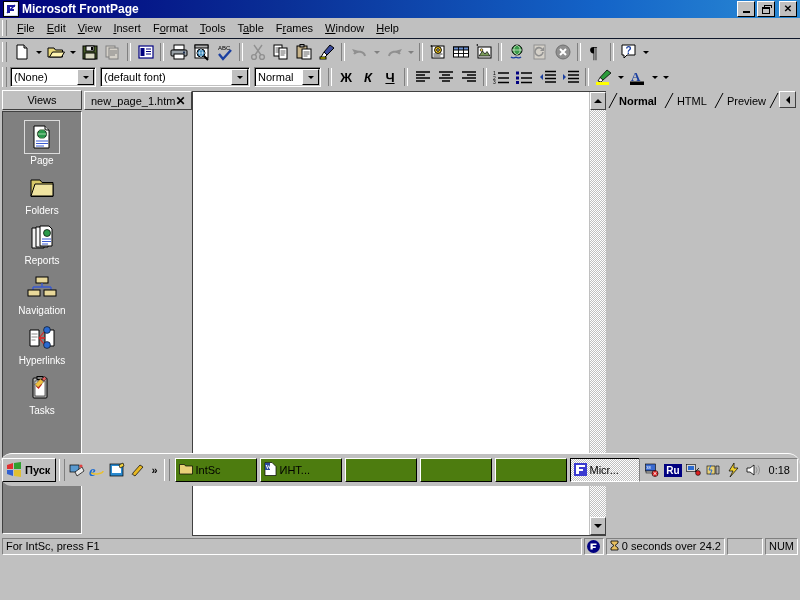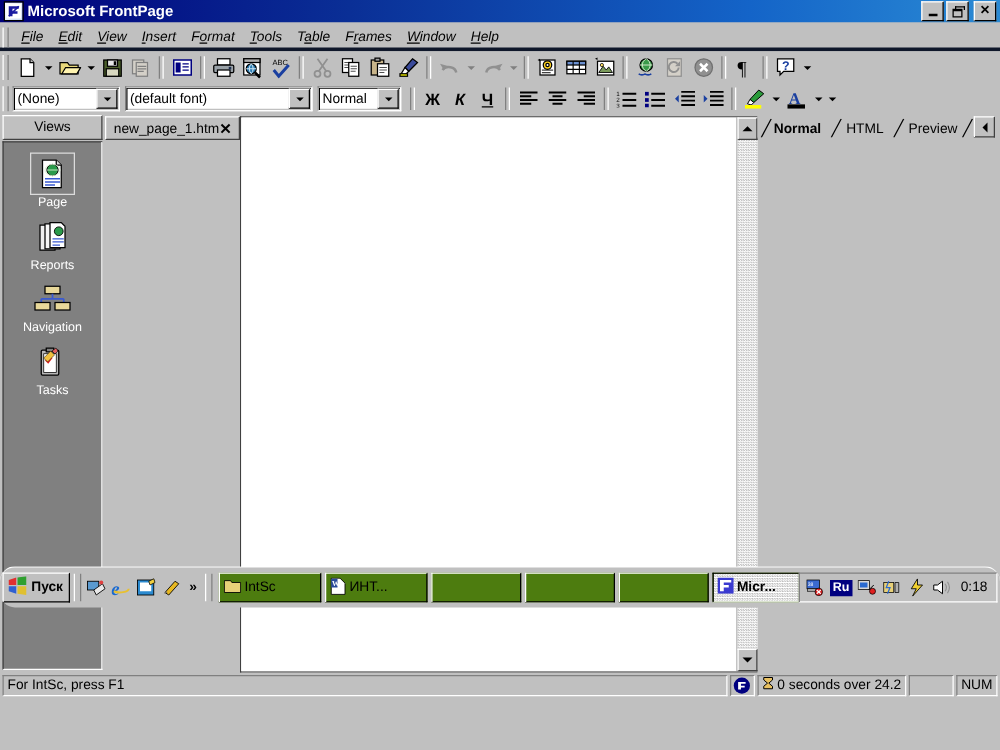--- a/index.html
+++ b/index.html
@@ -39,24 +39,23 @@
   }
   .tbtn.close{margin-left:2px;}
   .tbtn .glyph{font-weight:bold;font-size:10px;}
   .mini{width:7px;height:2px;background:#000;margin-top:6px;}
   .restore-ico{width:8px;height:8px;position:relative;}
   .restore-ico:before{content:"";position:absolute;left:2px;top:0;width:6px;height:2px;border:1px solid #000;border-bottom:0;}
   .restore-ico:after{content:"";position:absolute;left:0;top:2px;width:6px;height:4px;border:1px solid #000;border-top-width:2px;}
 
   
   .menubar{
-    height:20px;display:flex;align-items:flex-end;
-    background:#c0c0c0;border-bottom:3px solid #0f172a;
+    height:20px;display:flex;align-items:center;
+    background:#c0c0c0;border-bottom:1px solid #0f172a;
     padding-left:2px;
-    font-style:italic;
   }
   .grip{width:3px;height:16px;border-left:1px solid #fff;border-right:1px solid #808080;margin-right:4px;}
   .menuitem{padding:2px 6px;font-size:11px;color:#000;cursor:default;}
   .menuitem u{text-decoration:underline;}
 
   
   .toolbar{height:26px;display:flex;align-items:center;background:#c0c0c0;}
   .toolbar.tb2{height:24px;}
   .tgrip{width:3px;height:20px;border-left:1px solid #fff;border-right:1px solid #808080;margin:0 3px 0 2px;}
   .sep{width:2px;height:18px;border-left:1px solid #808080;border-right:1px solid #fff;margin:0 3px;}
@@ -206,21 +205,21 @@
     background:#4d7c0f;
     border-top:1px solid #fff;border-left:1px solid #fff;
     border-right:1px solid #000;border-bottom:1px solid #000;
   }
   .taskbtn.empty{width:64px;}
   .taskbtn.active{
     border-top:1px solid #000;border-left:1px solid #000;
     border-right:1px solid #fff;border-bottom:1px solid #fff;
     background-image:repeating-conic-gradient(#c0c0c0 0% 25%, #ffffff 0% 50%);
     background-size:2px 2px;
-    font-weight:bold;
+    font-weight:normal;
   }
   .tray{
     height:22px;display:flex;align-items:center;gap:4px;padding:0 4px;margin-right:2px;
     border-top:1px solid #808080;border-left:1px solid #808080;
     border-right:1px solid #fff;border-bottom:1px solid #fff;
   }
   .trayicon{width:16px;height:16px;display:flex;align-items:center;justify-content:center;}
   .lang{
     background:#000080;color:#fff;font-size:10px;font-weight:bold;
     padding:1px 2px;line-height:11px;
@@ -604,20 +603,29 @@
               <path d="M5 2 h11 l4 4 v18 h-15 z" fill="#ffffff" stroke="#000"></path>
               <path d="M16 2 v4 h4" fill="#d8d8d8" stroke="#000"></path>
               <circle cx="13" cy="10" r="4.5" fill="#2a9a4a" stroke="#000" stroke-width="0.8"></circle>
               <path d="M8.5 10 h9 M13 5.5 a6 4.5 0 0 1 0 9 a6 4.5 0 0 1 0 -9" fill="none" stroke="#d8f0d0" stroke-width="0.7"></path>
               <path d="M7 17 h12 M7 19.5 h12 M7 22 h8" stroke="#3a5ad0" stroke-width="1.2"></path>
             </svg>
           </div>
           <div class="viewlabel">Page</div>
         </div>
 
+        <div class="viewitem">
+          <div class="viewicon">
+            <svg width="28" height="24" viewBox="0 0 28 24">
+              <path d="M3 4 h9 l2 2.5 h11 v14 h-22 z" fill="#d8c868" stroke="#000"></path>
+              <path d="M3 20 h22 v-12 h-18 z" fill="#efe3a0" stroke="#000"></path>
+            </svg>
+          </div>
+          <div class="viewlabel">Folders</div>
+        </div>
 
         <div class="viewitem">
           <div class="viewicon">
             <svg width="28" height="26" viewBox="0 0 28 26">
               <path d="M4 3 h9 l3 3 v17 h-12 z" fill="#f0f0f0" stroke="#000"></path>
               <path d="M8 2 h9 l3 3 v17 h-12 z" fill="#f8f8f8" stroke="#000"></path>
               <path d="M12 1 h9 l3 3 v17 h-12 z" fill="#ffffff" stroke="#000"></path>
               <circle cx="19" cy="8" r="3.5" fill="#2a9a4a" stroke="#000" stroke-width="0.7"></circle>
               <path d="M14 14 h9 M14 16.5 h9 M14 19 h6" stroke="#3a5ad0" stroke-width="1"></path>
             </svg>
@@ -630,20 +638,34 @@
             <svg width="30" height="24" viewBox="0 0 30 24">
               <rect x="9" y="1" width="12" height="6" fill="#e8d89a" stroke="#000"></rect>
               <path d="M15 7 v4 M6 11 h18 M6 11 v3 M24 11 v3" stroke="#3a5ad0" stroke-width="1.4" fill="none"></path>
               <rect x="1" y="14" width="12" height="6" fill="#e8d89a" stroke="#000"></rect>
               <rect x="17" y="14" width="12" height="6" fill="#e8d89a" stroke="#000"></rect>
             </svg>
           </div>
           <div class="viewlabel">Navigation</div>
         </div>
 
+        <div class="viewitem">
+          <div class="viewicon">
+            <svg width="30" height="26" viewBox="0 0 30 26">
+              <path d="M3 5 h9 v16 h-9 z" fill="#ffffff" stroke="#000"></path>
+              <path d="M18 5 h9 v16 h-9 z" fill="#ffffff" stroke="#000"></path>
+              <path d="M4.5 9 h6 M4.5 12 h6 M4.5 15 h4" stroke="#707070" stroke-width="0.8"></path>
+              <path d="M12 13 h6" stroke="#e02020" stroke-width="1.6"></path>
+              <path d="M12 13 l5 -6 M12 13 l5 6" stroke="#e02020" stroke-width="1.1" fill="none"></path>
+              <circle cx="20" cy="5" r="3.4" fill="#2a6ad0" stroke="#000" stroke-width="0.6"></circle>
+              <circle cx="20" cy="20" r="3.4" fill="#2a6ad0" stroke="#000" stroke-width="0.6"></circle>
+            </svg>
+          </div>
+          <div class="viewlabel">Hyperlinks</div>
+        </div>
 
         <div class="viewitem">
           <div class="viewicon">
             <svg width="28" height="26" viewBox="0 0 28 26">
               <rect x="5" y="3" width="14" height="20" rx="1" fill="#b8b8b8" stroke="#000"></rect>
               <rect x="7" y="6" width="10" height="15" fill="#ffffff" stroke="#000" stroke-width="0.6"></rect>
               <rect x="9" y="1.5" width="6" height="3" fill="#808080" stroke="#000"></rect>
               <path d="M8.5 11 l2 2 l3 -4" stroke="#e02020" stroke-width="1.4" fill="none"></path>
               <path d="M17 3 l5 5 l-9 9 l-5 -5 z" fill="#f0c040" stroke="#000" stroke-width="0.6" transform="translate(2,2) scale(0.62)"></path>
               <path d="M22 6 l4 -3 l2 3 l-3 3 z" fill="#e06060" stroke="#000" stroke-width="0.6" transform="translate(-4,-1) scale(0.8)"></path>

